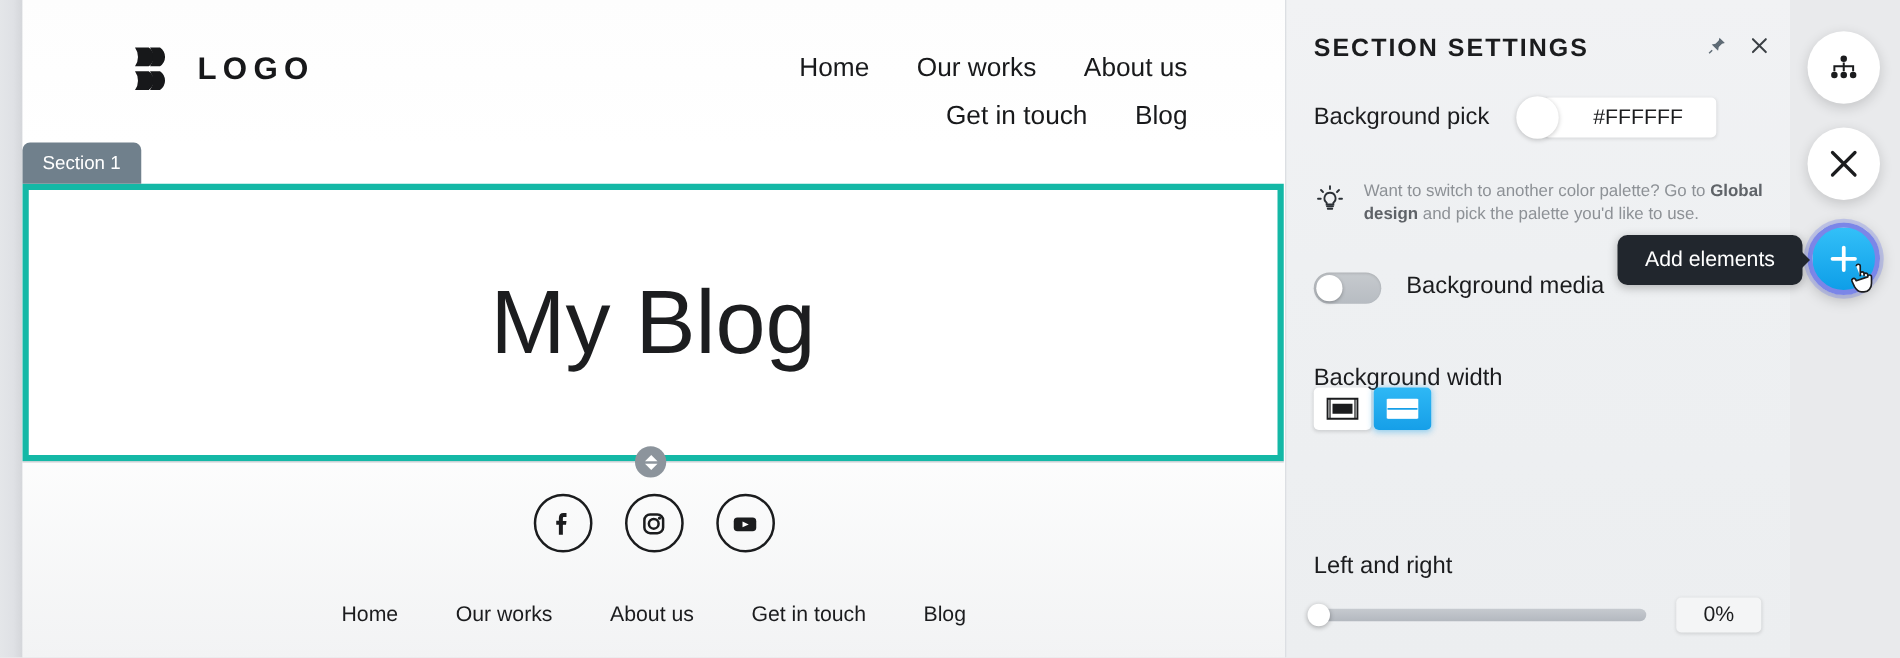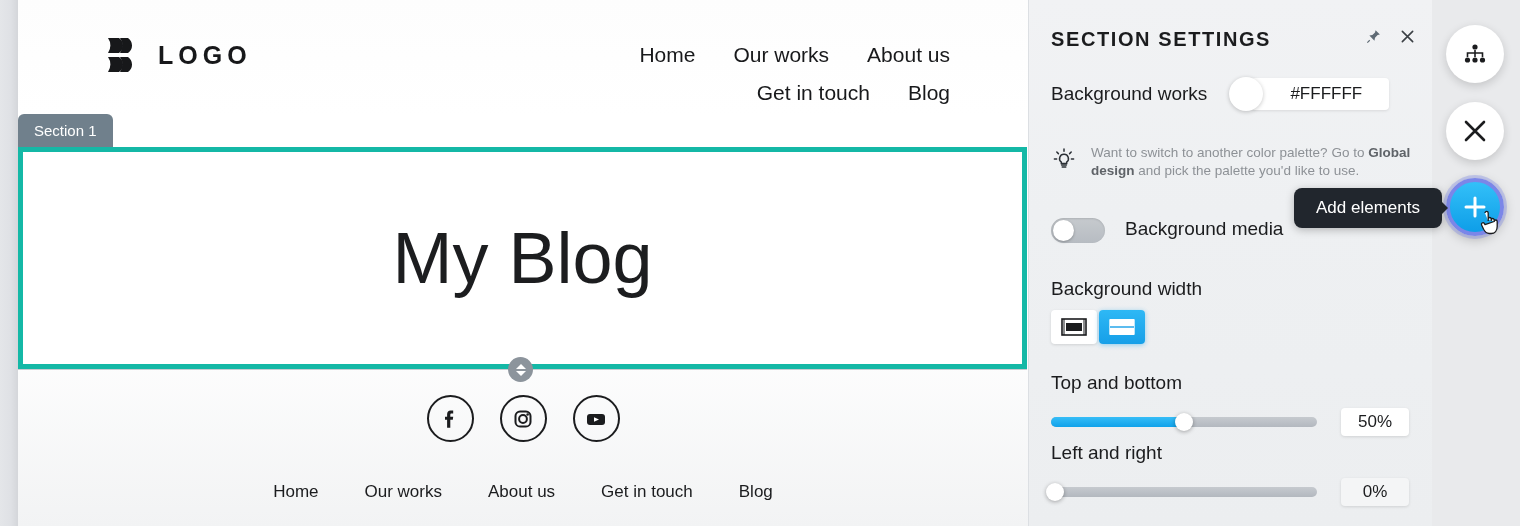--- a/index.html
+++ b/index.html
@@ -172,21 +172,21 @@
     box-shadow: inset 0 1px 2px rgba(0,0,0,.12);
   }
   .toggle .knob {
     position: absolute; left: 2px; top: 2px;
     width: 21px; height: 21px; border-radius: 50%;
     background: #ffffff;
     box-shadow: 0 1px 3px rgba(0,0,0,.28);
   }
   .toggle-label { font-size: 19px; color: #1b1c1e; }
 
-  .bgw-label { position: absolute; left: 22px; top: 278px; font-size: 19px; color: #1b1c1e; }
+  .bgw-label { position: absolute; left: 22px; top: 292px; font-size: 19px; color: #1b1c1e; }
   .bgw-options {
     position: absolute; left: 22px; top: 310px;
     display: flex; gap: 2px;
   }
   .bgw-opt {
     width: 46px; height: 34px; border-radius: 4px;
     display: flex; align-items: center; justify-content: center;
     cursor: pointer;
     background: #ffffff;
     box-shadow: 0 1px 3px rgba(0,0,0,.13);
@@ -354,21 +354,21 @@
         </span>
         <span class="hdr-icon">
           <svg width="15" height="15" viewBox="0 0 16 16">
             <path d="M2.5 2.5 L13.5 13.5 M13.5 2.5 L2.5 13.5" stroke="#3b4045" stroke-width="1.7" stroke-linecap="round"></path>
           </svg>
         </span>
       </span>
     </div>
 
     <div class="row-bgcolor">
-      <span class="row-label">Background works</span>
+      <span class="row-label">Background pick</span>
       <span class="color-swatch-wrap">
         <span class="color-swatch"></span>
         <span class="hex-input">#FFFFFF</span>
       </span>
     </div>
 
     <div class="hint-row">
       <span class="hint-icon">
         <svg width="26" height="26" viewBox="0 0 26 26">
           <path d="M13 8.2 a4.4 4.4 0 0 1 2.7 7.9 v1.5 h-5.4 v-1.5 A4.4 4.4 0 0 1 13 8.2 z" fill="none" stroke="#2b3036" stroke-width="1.5"></path>
@@ -397,30 +397,20 @@
       </span>
       <span class="bgw-opt selected">
         <svg width="26" height="20" viewBox="0 0 26 20">
           <rect x="1" y="3" width="24" height="14" fill="#ffffff" stroke="#ffffff" stroke-width="1.4"></rect>
           <path d="M1 3 h24 M1 17 h24" stroke="#ffffff" stroke-width="2"></path>
           <path d="M1 10 h24" stroke="#169fe8" stroke-width="1.4"></path>
         </svg>
       </span>
     </div>
 
-    <div class="slider-block" style="top:372px">
-      <div class="s-label">Top and bottom</div>
-      <div class="slider-line">
-        <span class="track">
-          <span class="fill" style="width:50%"></span>
-          <span class="thumb" style="left:50%"></span>
-        </span>
-        <span class="value-box">50%</span>
-      </div>
-    </div>
 
     <div class="slider-block" style="top:442px">
       <div class="s-label">Left and right</div>
       <div class="slider-line">
         <span class="track">
           <span class="fill" style="width:0%"></span>
           <span class="thumb" style="left:4px"></span>
         </span>
         <span class="value-box muted">0%</span>
       </div>

